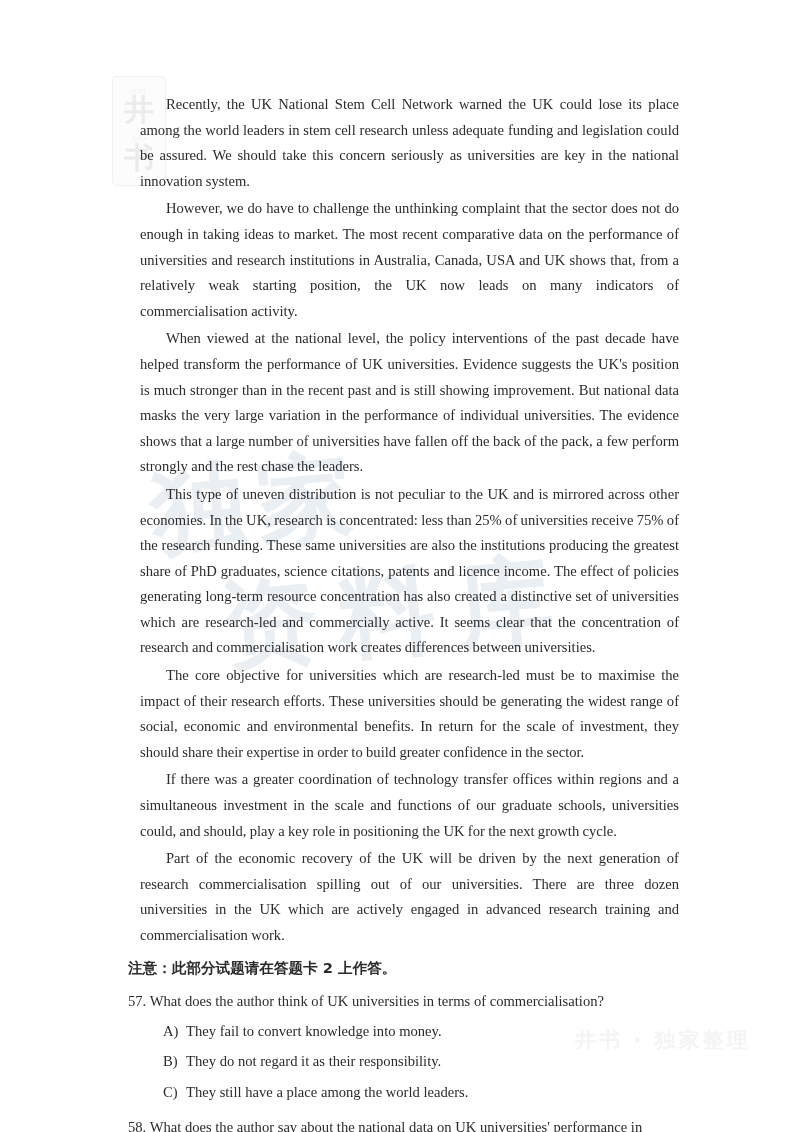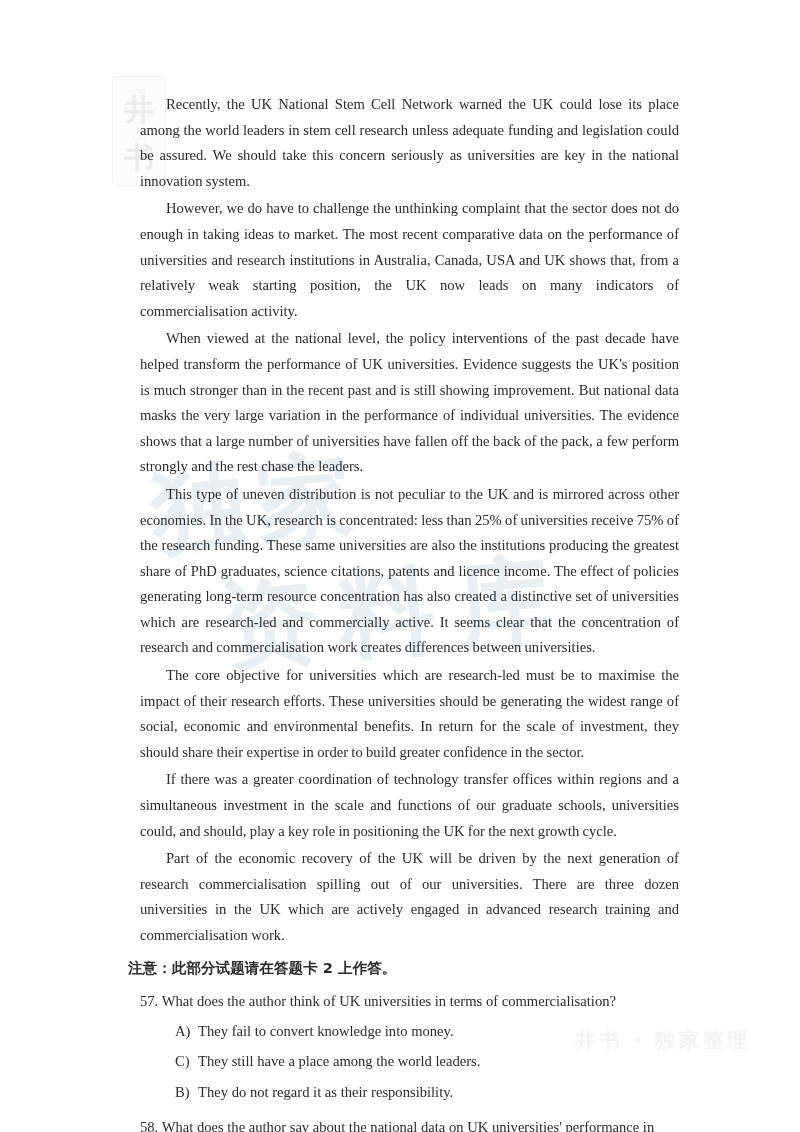--- a/index.html
+++ b/index.html
@@ -126,21 +126,21 @@
   .option {
     margin: 0 0 1px 0;
     font-size: 14.6px;
     line-height: 25.6px;
     padding-left: 35px;
   }
   .option .opt-letter {
     display: inline-block;
     width: 23px;
   }
-  .q-block { margin-bottom: 2px; margin-left: 12px; }
+  .q-block { margin-bottom: 2px; }
   .q-block .option:first-of-type { margin-top: 4px; font-family: Liberation Serif, serif; }
   .opt-list { margin-top: 3px; }
   .opt-list .option { margin-bottom: 5px; }
 </style>
 </head>
 <body>
 
 <div id="page">
 
   <div id="wm-logo">
@@ -176,24 +176,24 @@
     <div class="q-block">
       <p class="question">
         <span>57.</span>
         <span>What does the author think of UK universities in terms of commercialisation?</span>
       </p>
       <div class="opt-list">
         <p class="option">
           <span class="opt-letter">A)</span><span>They fail to convert knowledge into money.</span>
         </p>
         <p class="option">
-          <span class="opt-letter">C)</span><span>They still have a place among the world leaders.</span>
+          <span class="opt-letter">B)</span><span>They do not regard it as their responsibility.</span>
         </p>
         <p class="option">
-          <span class="opt-letter">B)</span><span>They do not regard it as their responsibility.</span>
+          <span class="opt-letter">C)</span><span>They still have a place among the world leaders.</span>
         </p>
       </div>
     </div>
 
     <div class="q-block">
       <p class="question">
         <span>58.</span>
         <span>What does the author say about the national data on UK universities' performance in commercialisation?</span>
       </p>
 

